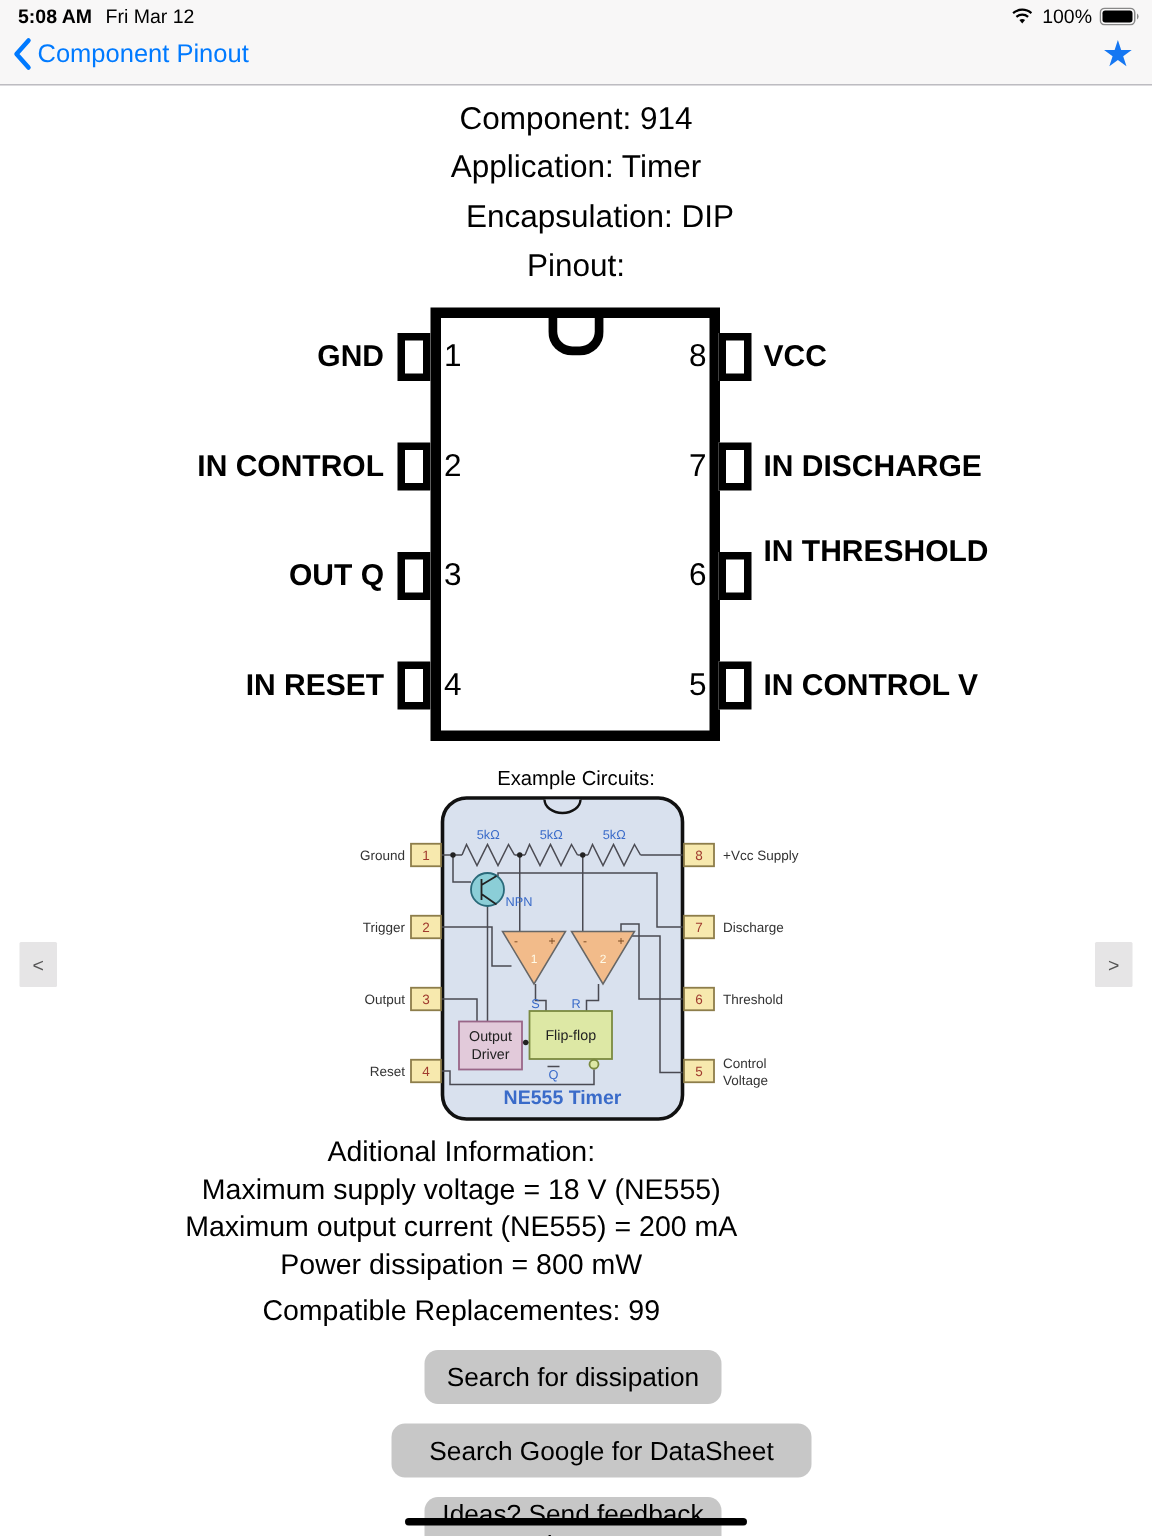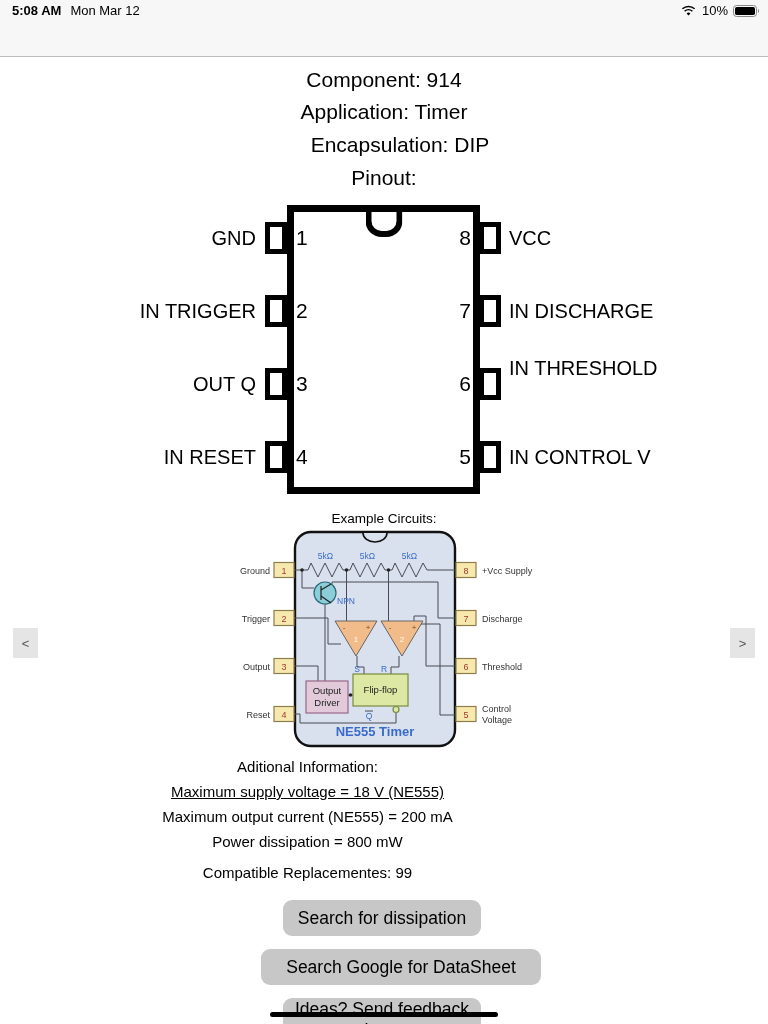--- a/index.html
+++ b/index.html
@@ -26,21 +26,21 @@
   
   .chip{position:absolute;left:287px;top:205px;width:193px;height:289px;
     border:7px solid #000;background:#fff;box-sizing:border-box;}
   .chip-notch{position:absolute;left:50%;transform:translateX(-50%);top:0;
     width:25px;height:19px;border:6px solid #000;border-top:none;
     border-radius:0 0 16px 16px;background:#fff;}
   .pin-box{position:absolute;width:22px;height:32px;border:5px solid #000;
     background:#fff;box-sizing:border-box;}
   .pin-num{position:absolute;font-size:21px;line-height:26px;width:34px;}
   .pin-num.right{text-align:right;}
-  .pin-label{position:absolute;font-size:20px;line-height:24px;white-space:nowrap;}
+  .pin-label{position:absolute;font-size:20px;line-height:24px;white-space:nowrap;font-weight:bold;}
   .pin-label.left{left:0;width:256px;text-align:right;}
   .pin-label.right{left:509px;text-align:center;}
   
   .ex-title{position:absolute;left:0;top:511px;width:768px;text-align:center;font-size:13.5px;}
   .circuit{position:absolute;left:228px;top:526px;width:312px;height:226px;}
   .c-body{fill:var(--c-body,#d9e1ee);stroke:#111;stroke-width:2.4;}
   .c-notch{fill:var(--c-body,#d9e1ee);stroke:#111;stroke-width:1.6;}
   .c-wire{fill:none;stroke:var(--wire,#4a4a52);stroke-width:1;}
   .c-dot{fill:#222;}
   .c-pin{fill:var(--pin-box,#f7e9ae);stroke:var(--pin-border,#8d7d4a);stroke-width:1.2;}
@@ -51,56 +51,65 @@
   .c-comp{fill:var(--comp,#f2bb8a);stroke:#666;stroke-width:1;}
   .c-comp-sign{fill:#7a4a20;font-size:8px;text-anchor:middle;}
   .c-comp-num{fill:#fffbe8;font-size:8px;text-anchor:middle;}
   .c-ff{fill:var(--ff,#dde8a5);stroke:#7a8a40;stroke-width:1.2;}
   .c-od{fill:var(--od,#e2cada);stroke:#996688;stroke-width:1.2;}
   .c-tr{fill:var(--tr,#8bced7);stroke:#2a6a7a;stroke-width:1.2;}
   .c-tr-sym{fill:none;stroke:#222;stroke-width:1.2;}
   .c-box-txt{fill:#222;font-size:9.5px;text-anchor:middle;}
   .c-title{fill:var(--blue-label,#3a6bc9);font-size:13px;font-weight:bold;text-anchor:middle;}
   
-  .add-line{position:absolute;left:0;width:615px;text-align:center;font-size:15px;}
+  .add-line{position:absolute;left:0;width:615px;text-align:center;font-size:19px;}
   
   .gray-btn{position:absolute;background:var(--button-bg,#c7c7c7);border:none;
     border-radius:9px;font-size:17.5px;color:#000;height:36px;cursor:pointer;
     font-family:"Liberation Sans","DejaVu Sans",sans-serif;}
   
   .pager{position:absolute;top:628px;width:25px;height:30px;background:#e6e5e6;
     color:#555;font-size:13px;display:flex;align-items:center;justify-content:center;
     cursor:pointer;border-radius:1px;}
   
   .home-indicator{position:absolute;left:270px;top:1012px;width:228px;height:5px;
     border-radius:2.5px;background:#000;}
   .wifi-icon,.batt-icon{display:block;}
 </style>
 </head>
 <body>
 
 <div class="topbars">
   <div class="statusbar">
     <div class="status-left">
       <span class="status-time">5:08 AM</span>
-      <span>Mon Mar 12</span>
+      <span>Fri Mar 12</span>
     </div>
     <div class="status-right">
       <svg class="wifi-icon" width="17" height="12" viewBox="0 0 17 12">
         <path d="M8.5 10.6 L6.6 8.4 a3 3 0 0 1 3.8 0 Z" fill="#000"></path>
         <path d="M4.6 6.2 a6 6 0 0 1 7.8 0" fill="none" stroke="#000" stroke-width="1.5"></path>
         <path d="M2.4 3.8 a9.2 9.2 0 0 1 12.2 0" fill="none" stroke="#000" stroke-width="1.5"></path>
       </svg>
-      <span style="font-size:13px;">10%</span>
+      <span style="font-size:13px;">100%</span>
       <svg class="batt-icon" width="27" height="12" viewBox="0 0 27 12">
         <rect x="0.5" y="0.5" width="23" height="11" rx="3" fill="none" stroke="#888" stroke-width="1"></rect>
         <rect x="2" y="2" width="20" height="8" rx="1.8" fill="#000"></rect>
         <path d="M25 4 a2.4 2.4 0 0 1 0 4 Z" fill="#888"></path>
       </svg>
     </div>
+  </div>
+  <div class="navbar">
+    <div class="back-btn">
+      <svg width="13" height="22" viewBox="0 0 13 22">
+        <polyline points="11,2 3,11 11,20" fill="none" stroke="var(--accent,#007aff)" stroke-width="3" stroke-linecap="round" stroke-linejoin="round"></polyline>
+      </svg>
+      <span>Component Pinout</span>
+    </div>
+    <div class="star-btn">★</div>
   </div>
 </div>
 
 <div class="info-line" style="top:68px;">Component: 914</div>
 <div class="info-line" style="top:100px;">Application: Timer</div>
 <div class="info-line" style="top:133px;margin-left:16px;">Encapsulation: DIP</div>
 <div class="info-line" style="top:166px;">Pinout:</div>
 
 <div class="chip">
   <div class="chip-notch"></div>
@@ -119,21 +128,21 @@
 <div class="pin-num" style="left:296px;top:225px;">1</div>
 <div class="pin-num" style="left:296px;top:298px;">2</div>
 <div class="pin-num" style="left:296px;top:371px;">3</div>
 <div class="pin-num" style="left:296px;top:444px;">4</div>
 <div class="pin-num right" style="left:437px;top:225px;">8</div>
 <div class="pin-num right" style="left:437px;top:298px;">7</div>
 <div class="pin-num right" style="left:437px;top:371px;">6</div>
 <div class="pin-num right" style="left:437px;top:444px;">5</div>
 
 <div class="pin-label left" style="top:226px;">GND</div>
-<div class="pin-label left" style="top:299px;">IN TRIGGER</div>
+<div class="pin-label left" style="top:299px;">IN CONTROL</div>
 <div class="pin-label left" style="top:372px;">OUT Q</div>
 <div class="pin-label left" style="top:445px;">IN RESET</div>
 <div class="pin-label right" style="top:226px;">VCC</div>
 <div class="pin-label right" style="top:299px;">IN DISCHARGE</div>
 <div class="pin-label right" style="top:356px;">IN THRESHOLD</div>
 <div class="pin-label right" style="top:445px;">IN CONTROL V</div>
 
 <div class="ex-title">Example Circuits:</div>
 
 <svg class="circuit" viewBox="0 0 312 226">
@@ -219,21 +228,21 @@
   <text class="c-lab" x="254" y="186">Control</text>
   <text class="c-lab" x="254" y="197">Voltage</text>
 
   <text class="c-title" x="147" y="210">NE555 Timer</text>
 </svg>
 
 <div class="pager" style="left:13px;">&lt;</div>
 <div class="pager" style="left:730px;">&gt;</div>
 
 <div class="add-line" style="top:758px;">Aditional Information:</div>
-<div class="add-line" style="top:783px;text-decoration:underline;">Maximum supply voltage = 18 V (NE555)</div>
+<div class="add-line" style="top:783px;">Maximum supply voltage = 18 V (NE555)</div>
 <div class="add-line" style="top:808px;">Maximum output current (NE555) = 200 mA</div>
 <div class="add-line" style="top:833px;">Power dissipation = 800 mW</div>
 <div class="add-line" style="top:864px;">Compatible Replacementes: 99</div>
 
 <button class="gray-btn" style="left:283px;top:900px;width:198px;">Search for dissipation</button>
 <button class="gray-btn" style="left:261px;top:949px;width:280px;">Search Google for DataSheet</button>
 <button class="gray-btn" style="left:283px;top:998px;width:198px;">Ideas? Send feedback here</button>
 
 <div class="home-indicator"></div>
 

